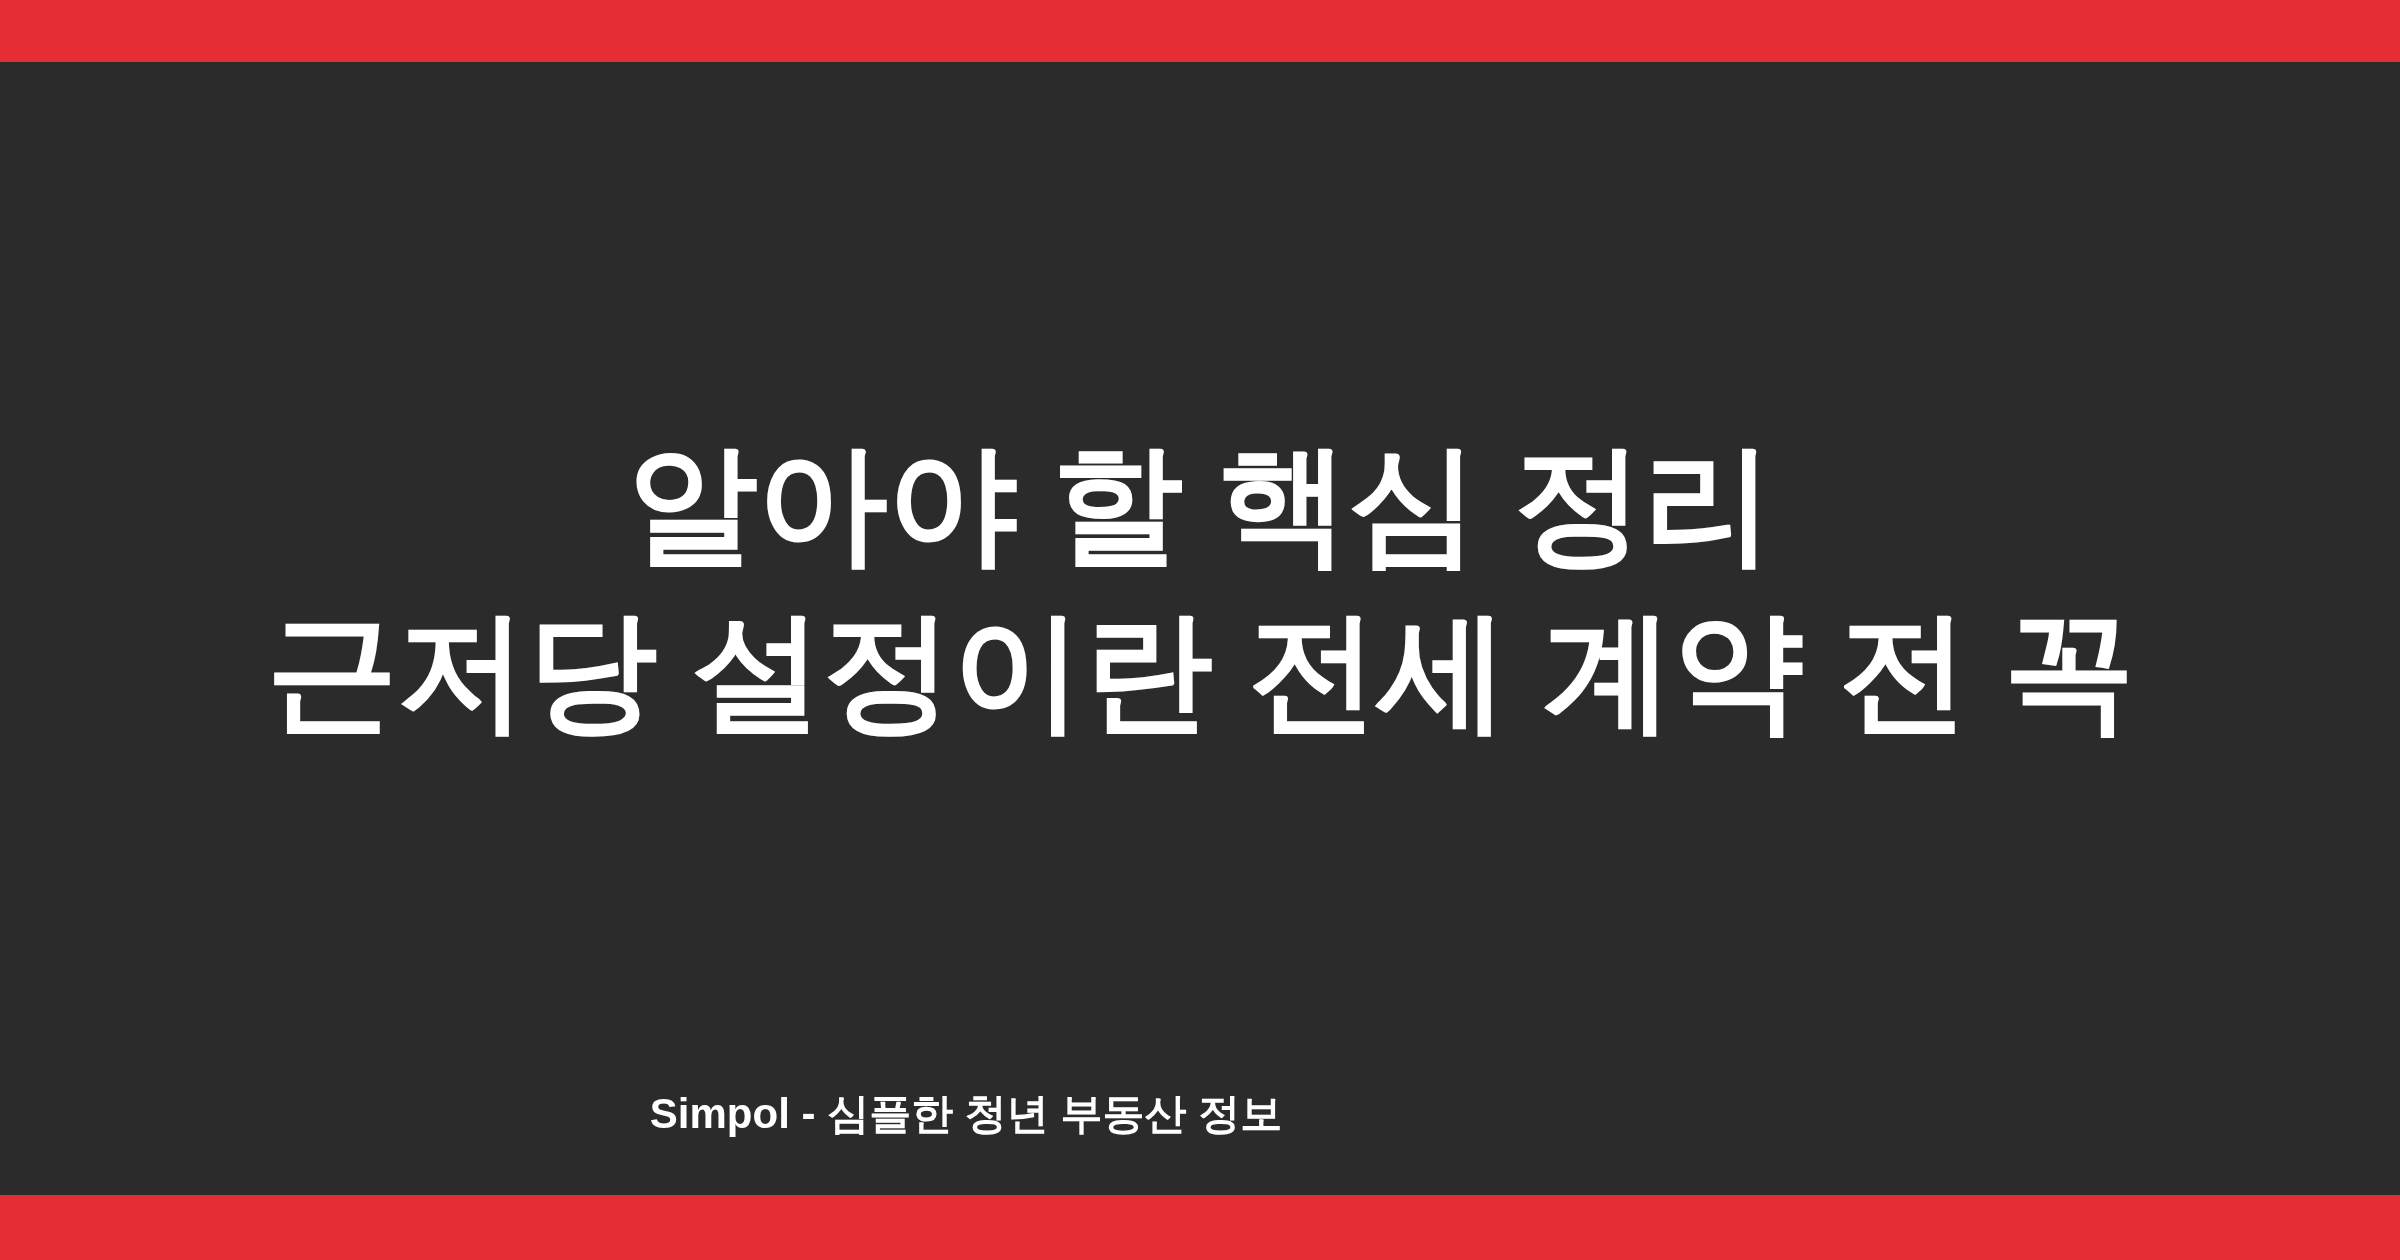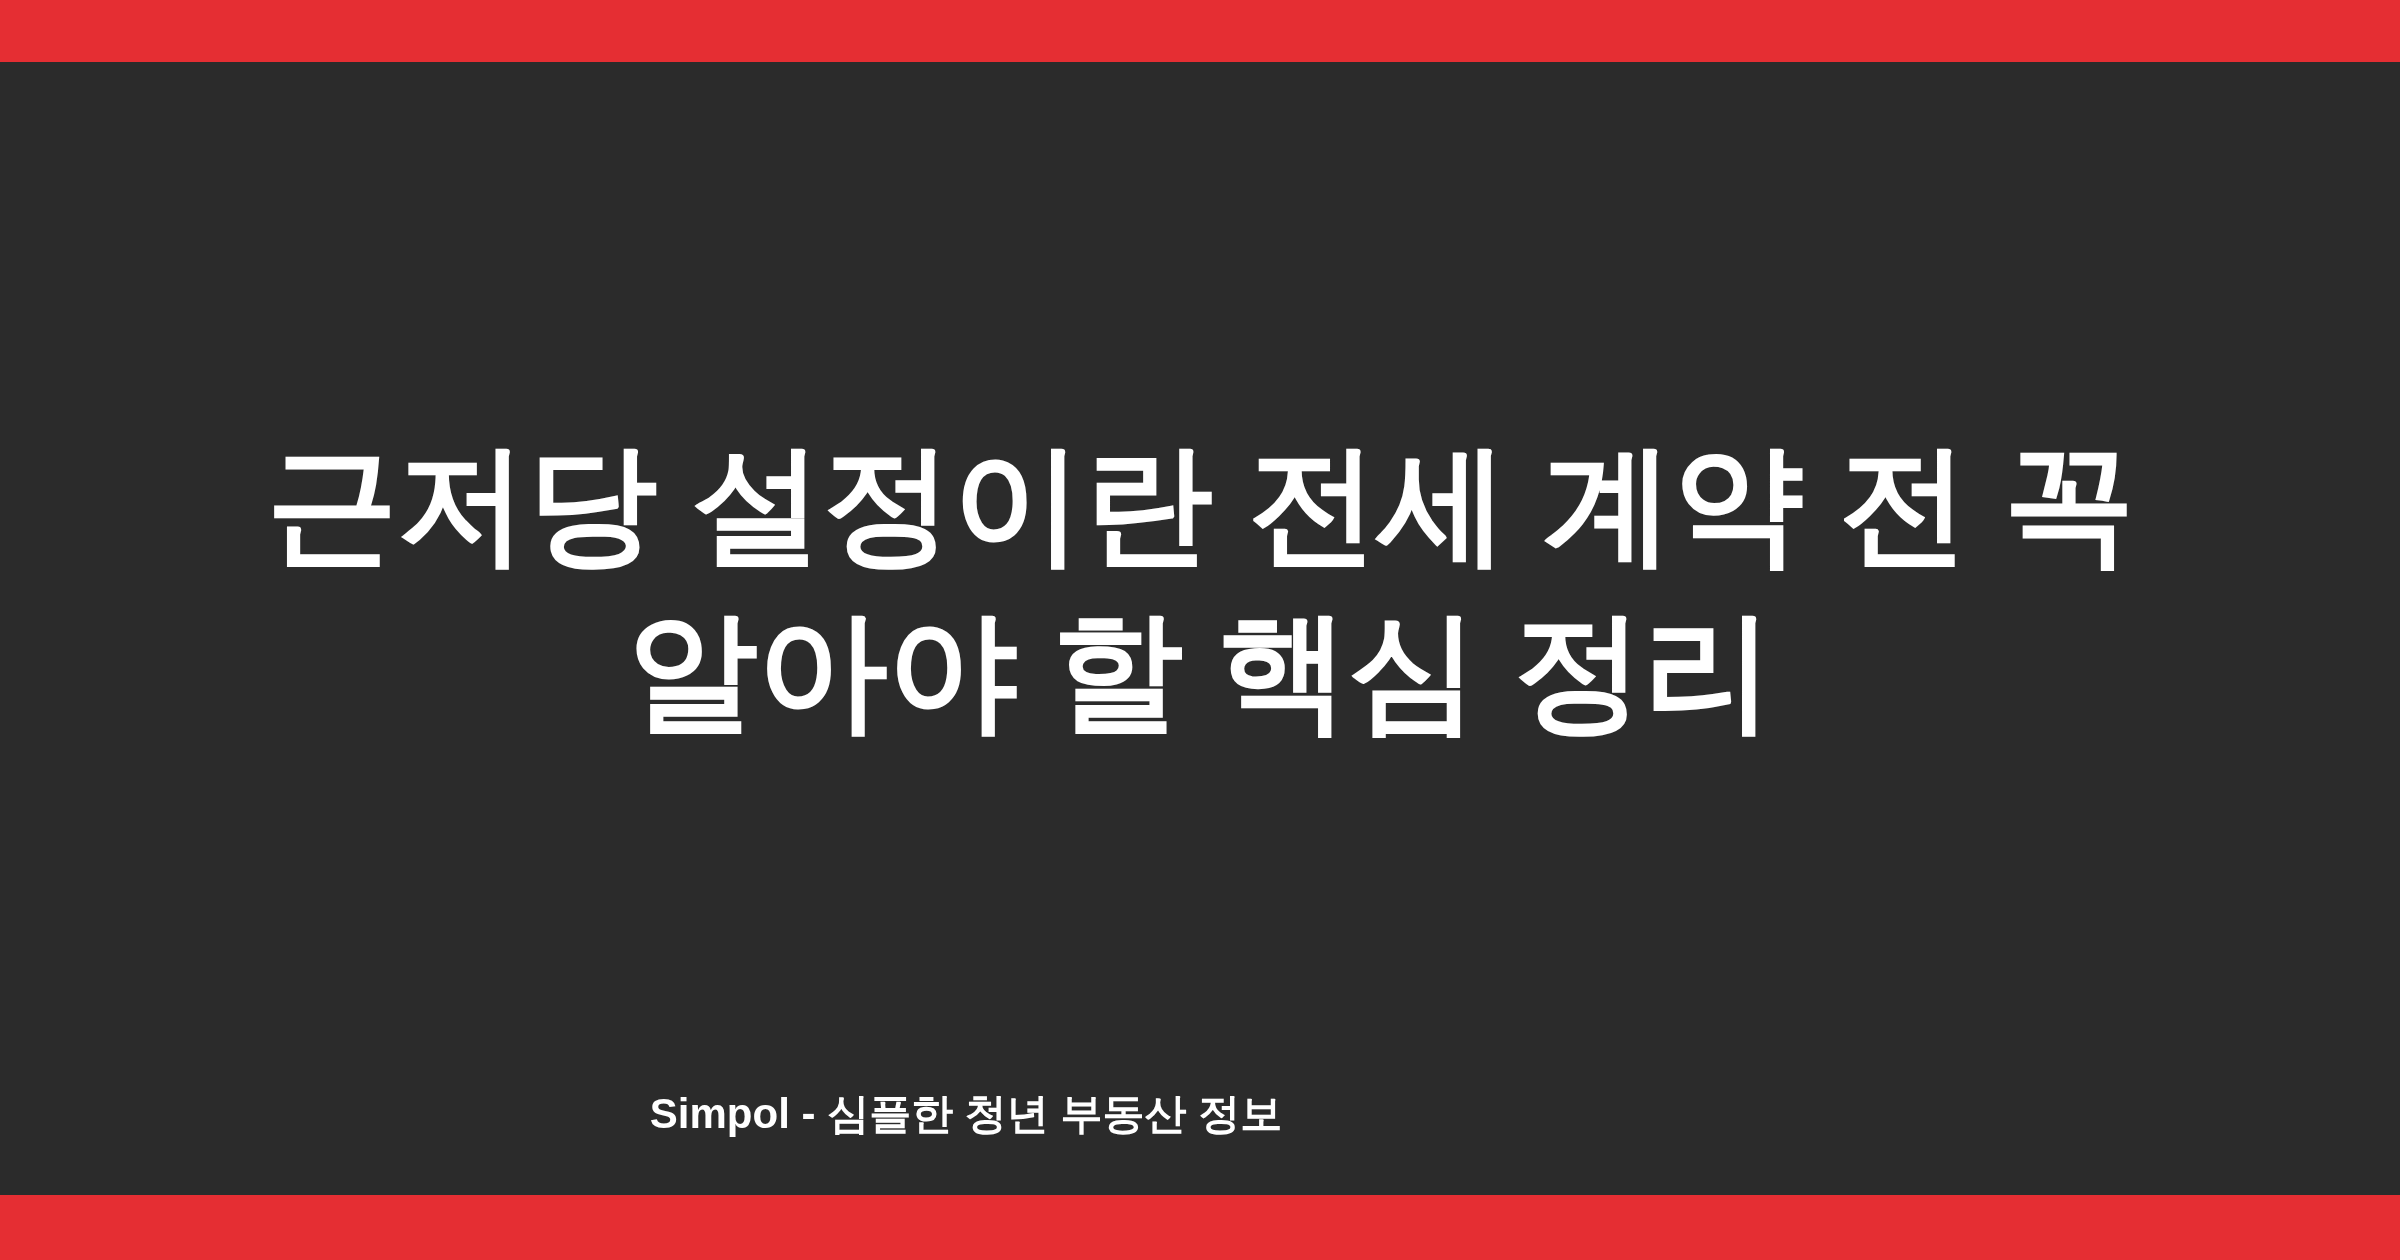--- a/index.html
+++ b/index.html
@@ -90,22 +90,22 @@
 </style>
 </head>
 <body>
 
 <div id="card">
 
   <div class="accent-bar" id="accent-bar-top"></div>
 
   <div id="headline">
     <div id="headline-inner">
+      <span class="headline-line">알아야 할 핵심 정리</span>
       <span class="headline-line">근저당 설정이란 전세 계약 전 꼭</span>
-      <span class="headline-line">알아야 할 핵심 정리</span>
     </div>
   </div>
 
   <div id="brand-footer">
     <span id="brand-text">Simpol - 심플한 청년 부동산 정보</span>
   </div>
 
   <div class="accent-bar" id="accent-bar-bottom"></div>
 
 </div>

